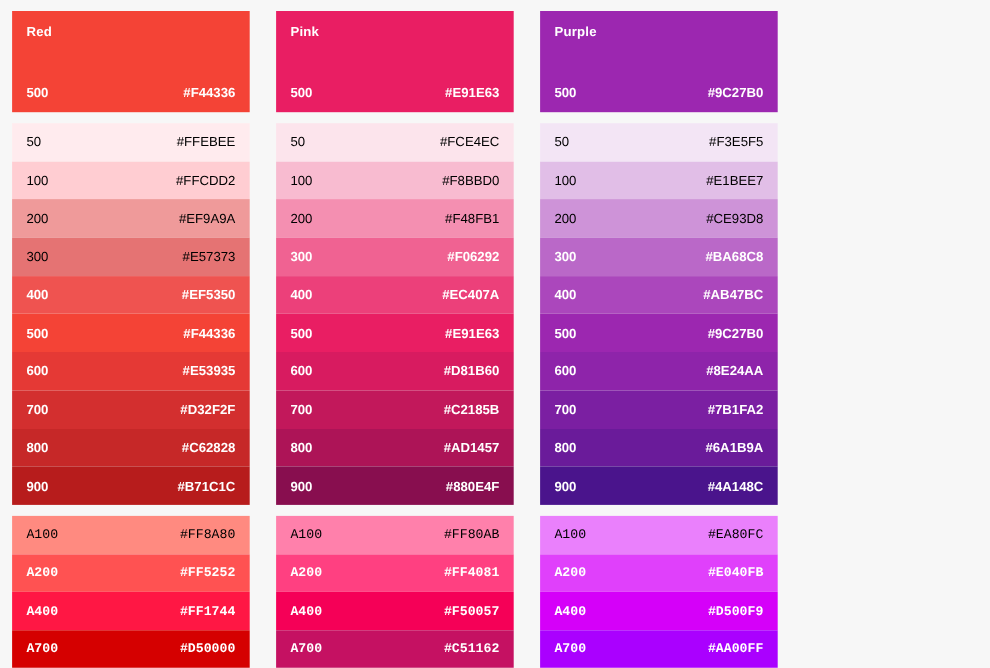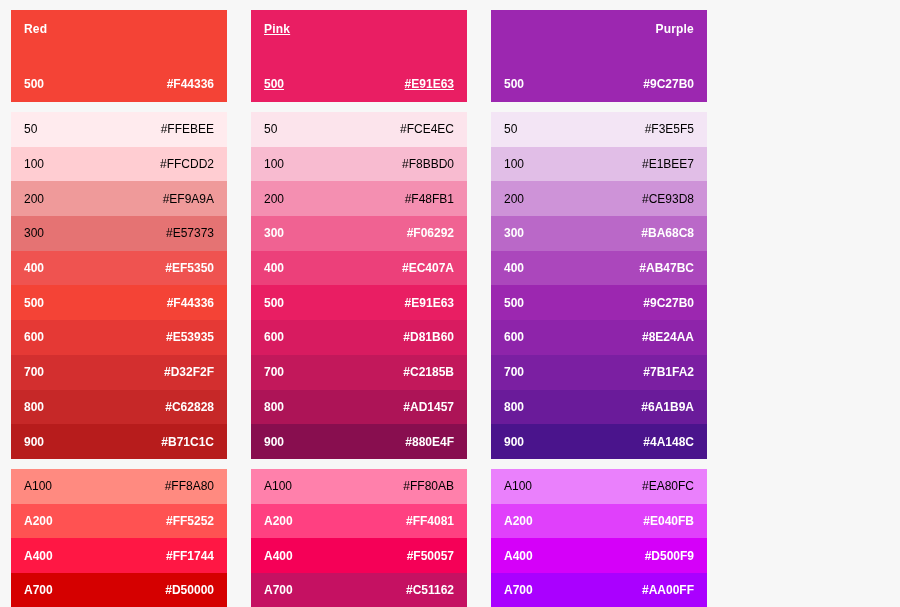--- a/index.html
+++ b/index.html
@@ -51,21 +51,21 @@
     font-weight: bold;
     line-height: 14px;
   }
   
   .shade-group {
     flex: 0 0 auto;
     display: flex;
     flex-direction: column;
   }
   .shade-group.primary { margin-top: 10px; justify-content: center; }
-  .shade-group.accent  { margin-top: 10px; }
+  .shade-group.accent  { margin-top: 10px; font-family: Liberation Mono, monospace; }
 
   .shade-row {
     height: 34.7px;
     display: flex;
     align-items: center;
     justify-content: space-between;
     padding: 0 13px;
     font-size: 12px;
     line-height: 14px;
   }
@@ -142,21 +142,21 @@
           <span class="shade-name">A400</span>
           <span class="shade-hex">#FF1744</span>
         </div>
         <div class="shade-row on-dark" style="background: rgb(213, 0, 0); color: rgb(255, 255, 255);">
           <span class="shade-name">A700</span>
           <span class="shade-hex">#D50000</span>
         </div>
       </div>
     </div>
     <div class="palette-column">
-      <div class="palette-header" style="background: rgb(233, 30, 99); color: rgb(255, 255, 255); text-decoration: underline;">
+      <div class="palette-header" style="background: rgb(233, 30, 99); color: rgb(255, 255, 255);">
         <div class="palette-header-name">Pink</div>
         <div class="palette-header-footer">
           <span>500</span>
           <span>#E91E63</span>
         </div>
       </div>
       <div class="shade-group primary">
         <div class="shade-row" style="background: rgb(252, 228, 236); color: rgb(0, 0, 0);">
           <span class="shade-name">50</span>
           <span class="shade-hex">#FCE4EC</span>
@@ -211,21 +211,21 @@
           <span class="shade-name">A400</span>
           <span class="shade-hex">#F50057</span>
         </div>
         <div class="shade-row on-dark" style="background: rgb(197, 17, 98); color: rgb(255, 255, 255);">
           <span class="shade-name">A700</span>
           <span class="shade-hex">#C51162</span>
         </div>
       </div>
     </div>
     <div class="palette-column">
-      <div class="palette-header" style="background: rgb(156, 39, 176); color: rgb(255, 255, 255); text-align: right;">
+      <div class="palette-header" style="background: rgb(156, 39, 176); color: rgb(255, 255, 255);">
         <div class="palette-header-name">Purple</div>
         <div class="palette-header-footer">
           <span>500</span>
           <span>#9C27B0</span>
         </div>
       </div>
       <div class="shade-group primary">
         <div class="shade-row" style="background: rgb(243, 229, 245); color: rgb(0, 0, 0);">
           <span class="shade-name">50</span>
           <span class="shade-hex">#F3E5F5</span>

